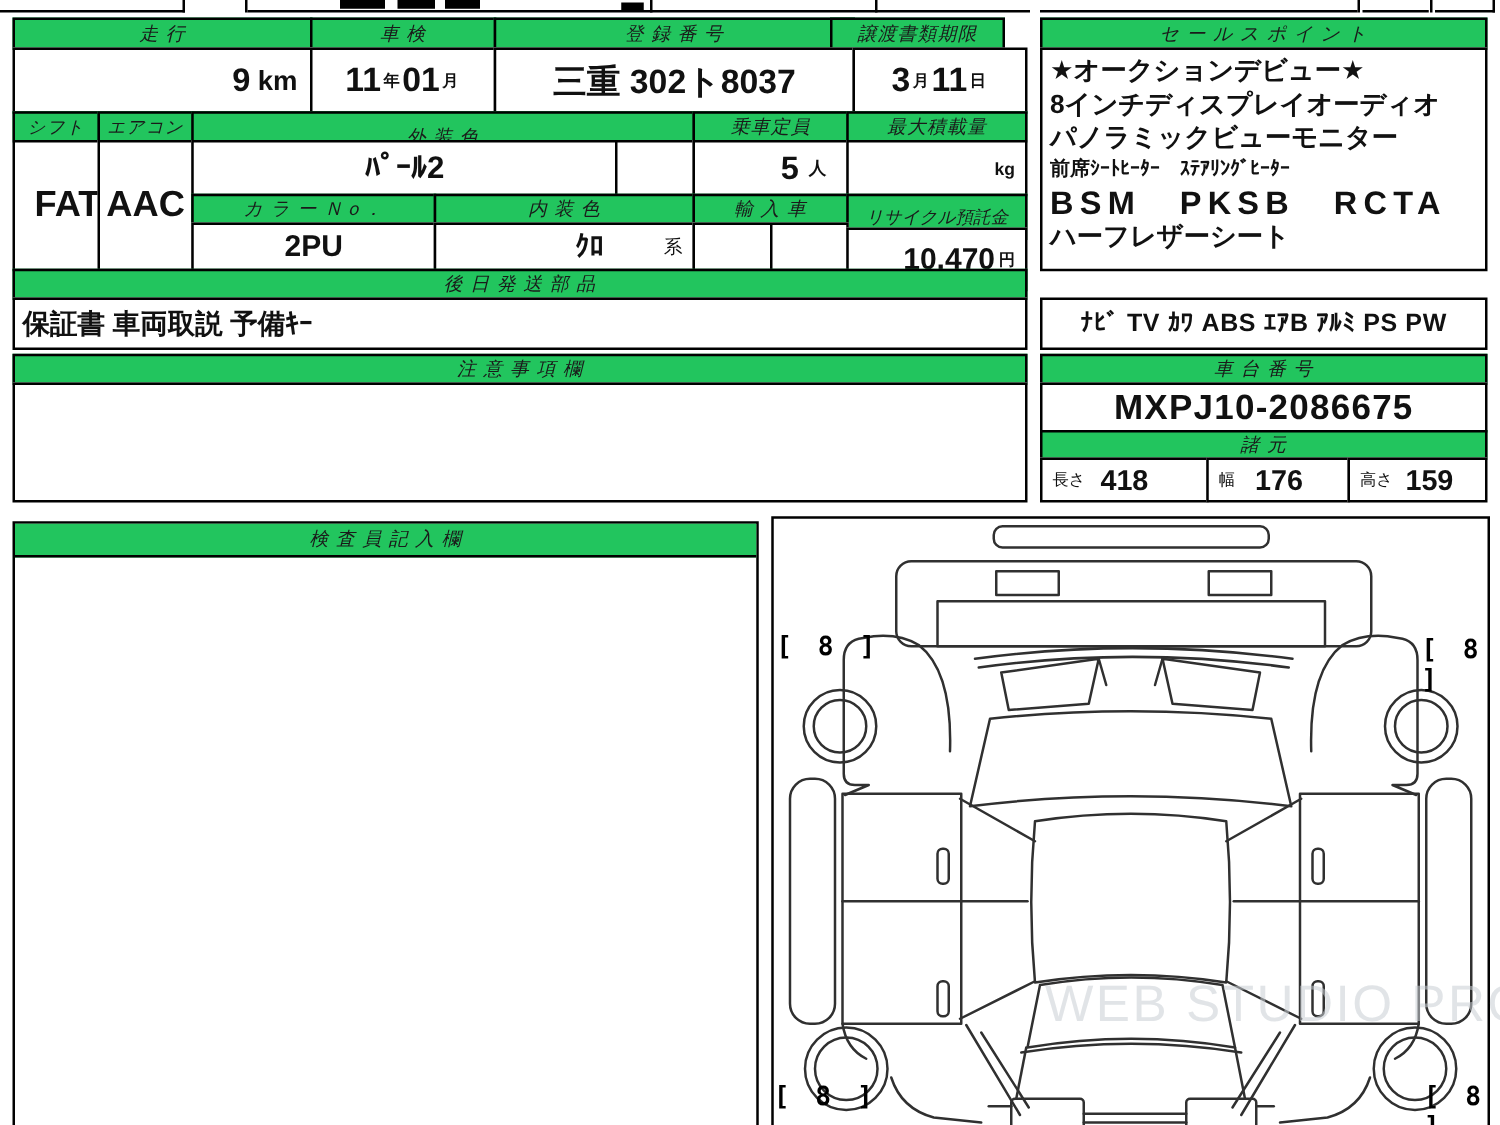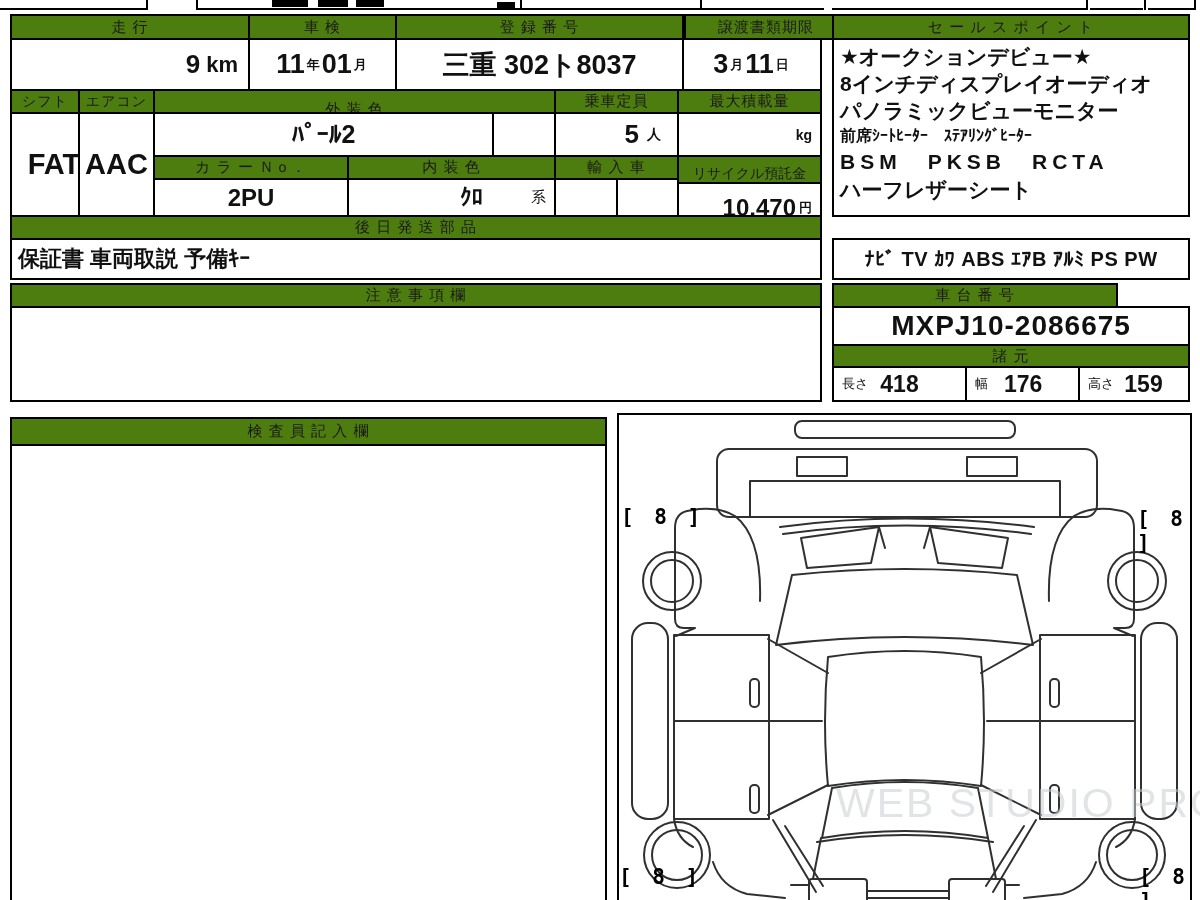--- a/index.html
+++ b/index.html
@@ -2,21 +2,21 @@
 <html><head>
 <meta charset="utf-8">
 <style>
   html,body{margin:0;padding:0;background:#fff;}
   #screen{
     position:relative;width:1200px;height:900px;overflow:hidden;background:#fff;
     font-family:"Liberation Sans","DejaVu Sans",sans-serif;color:#111;
   }
   .cell{position:absolute;box-sizing:border-box;border:2px solid #000;background:#fff;
         display:flex;align-items:center;justify-content:center;}
-  .hdr{background:#4d7c0f;font-size:15px;font-weight:400;letter-spacing:1px;color:#1a1a1a;}
+  .hdr{background:#22c55e;font-size:15px;font-weight:400;letter-spacing:1px;color:#1a1a1a;font-style:italic;}
   .val{font-weight:700;}
   .unit{font-size:13px;font-weight:700;margin:0 2px;align-self:center;}
   .bignum{font-size:27px;font-weight:700;letter-spacing:0px;}
   .box{position:absolute;box-sizing:border-box;border:2px solid #000;background:#fff;}
   .remnant{position:absolute;background:#000;}
   .spline{padding:0 2px;white-space:nowrap;overflow:hidden;}
   .tread{position:absolute;font-size:21px;font-weight:700;letter-spacing:4px;color:#000;
          font-family:"DejaVu Sans Mono","Liberation Mono",monospace;}
   .watermark{position:absolute;left:836px;top:780px;width:370px;font-size:41px;font-weight:400;
              letter-spacing:2px;color:rgba(200,206,212,0.55);white-space:nowrap;z-index:6;}
@@ -42,21 +42,21 @@
     <div class="remnant" style="left:1194px;top:0;width:2px;height:10px;"></div>
     <div class="remnant" style="left:272px;top:0;width:36px;height:7px;"></div>
     <div class="remnant" style="left:318px;top:0;width:30px;height:7px;"></div>
     <div class="remnant" style="left:356px;top:0;width:28px;height:7px;"></div>
     <div class="remnant" style="left:497px;top:2px;width:18px;height:6px;"></div>
   </div>
 
   <div class="cell hdr" style="left:10px;top:14px;width:240px;height:26px;">走 行</div>
   <div class="cell hdr" style="left:248px;top:14px;width:149px;height:26px;">車 検</div>
   <div class="cell hdr" style="left:395px;top:14px;width:289px;height:26px;">登 録 番 号</div>
-  <div class="cell hdr" style="left:684px;top:14px;width:164px;height:26px;">譲渡書類期限</div>
+  <div class="cell hdr" style="left:664px;top:14px;width:140px;height:26px;">譲渡書類期限</div>
 
   <div class="cell val" style="left:10px;top:38px;width:240px;height:53px;justify-content:flex-end;padding-right:10px;gap:6px;">
     <span style="font-size:26px;">9</span>
     <span style="font-size:22px;">km</span>
   </div>
   <div class="cell val" style="left:248px;top:38px;width:149px;height:53px;">
     <span class="bignum">11</span>
     <span class="unit">年</span>
     <span class="bignum">01</span>
     <span class="unit">月</span>
@@ -109,27 +109,27 @@
 
   <div class="cell hdr" style="left:10px;top:283px;width:812px;height:25px;">注 意 事 項 欄</div>
   <div class="cell" style="left:10px;top:306px;width:812px;height:96px;"></div>
 
   <div class="cell hdr" style="left:832px;top:14px;width:358px;height:26px;">セ ー ル ス ポ イ ン ト</div>
   <div class="cell" style="left:832px;top:38px;width:358px;height:179px;flex-direction:column;align-items:flex-start;justify-content:flex-start;padding:3px 4px;">
     <div class="spline" style="font-size:21px;font-weight:700;line-height:27px;">★オークションデビュー★</div>
     <div class="spline" style="font-size:21px;font-weight:700;line-height:27px;">8インチディスプレイオーディオ</div>
     <div class="spline" style="font-size:21px;font-weight:700;line-height:27px;">パノラミックビューモニター</div>
     <div class="spline" style="font-size:16px;font-weight:700;line-height:24px;">前席ｼｰﾄﾋｰﾀｰ　ｽﾃｱﾘﾝｸﾞﾋｰﾀｰ</div>
-    <div class="spline" style="font-size:21px;font-weight:700;line-height:28px;letter-spacing:5px;">BSM　PKSB　RCTA</div>
+    <div class="spline" style="font-size:26px;font-weight:700;line-height:28px;letter-spacing:5px;">BSM　PKSB　RCTA</div>
     <div class="spline" style="font-size:21px;font-weight:700;line-height:28px;">ハーフレザーシート</div>
   </div>
 
   <div class="cell val" style="left:832px;top:238px;width:358px;height:42px;font-size:20px;letter-spacing:0.5px;">ﾅﾋﾞ TV ｶﾜ ABS ｴｱB ｱﾙﾐ PS PW</div>
 
-  <div class="cell hdr" style="left:832px;top:283px;width:286px;height:25px;">車 台 番 号</div>
+  <div class="cell hdr" style="left:832px;top:283px;width:358px;height:25px;">車 台 番 号</div>
   <div class="cell val" style="left:832px;top:306px;width:358px;height:40px;font-size:28px;letter-spacing:1px;">MXPJ10-2086675</div>
 
   <div class="cell hdr" style="left:832px;top:344px;width:358px;height:24px;">諸 元</div>
   <div class="cell" style="left:832px;top:366px;width:135px;height:36px;justify-content:flex-start;padding-left:8px;gap:12px;">
     <span style="font-size:13px;">長さ</span>
     <span style="font-size:23px;font-weight:700;">418</span>
   </div>
   <div class="cell" style="left:965px;top:366px;width:115px;height:36px;justify-content:flex-start;padding-left:8px;gap:16px;">
     <span style="font-size:13px;">幅</span>
     <span style="font-size:23px;font-weight:700;">176</span>

